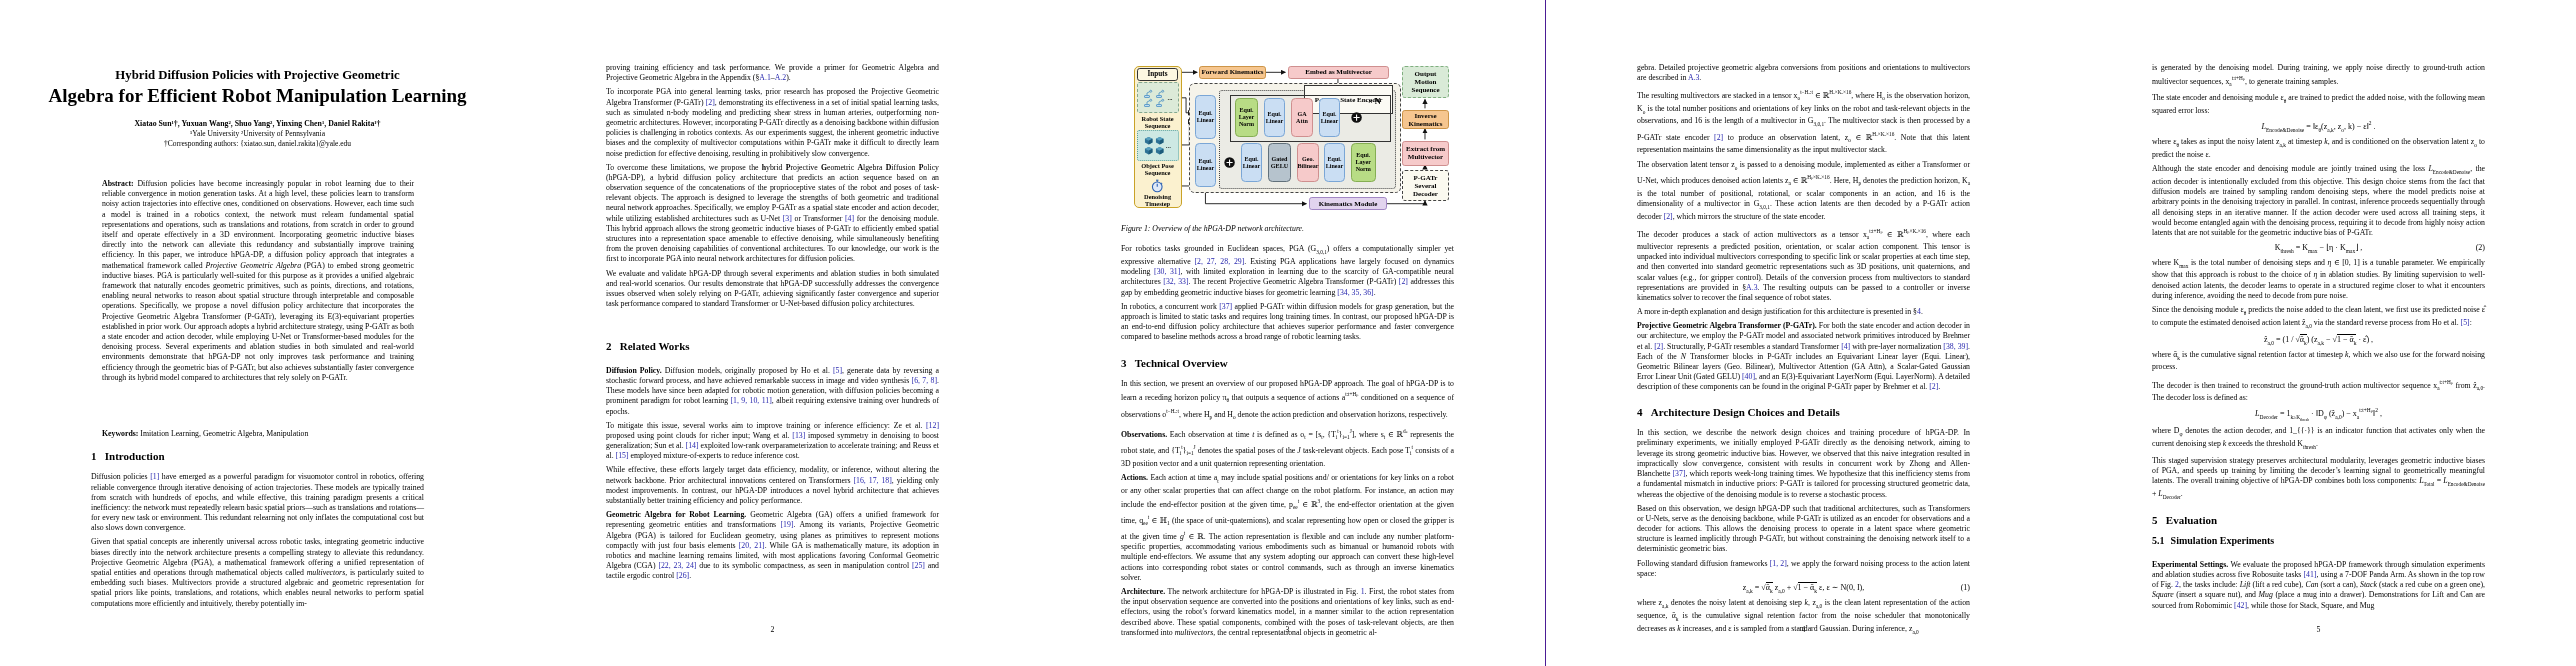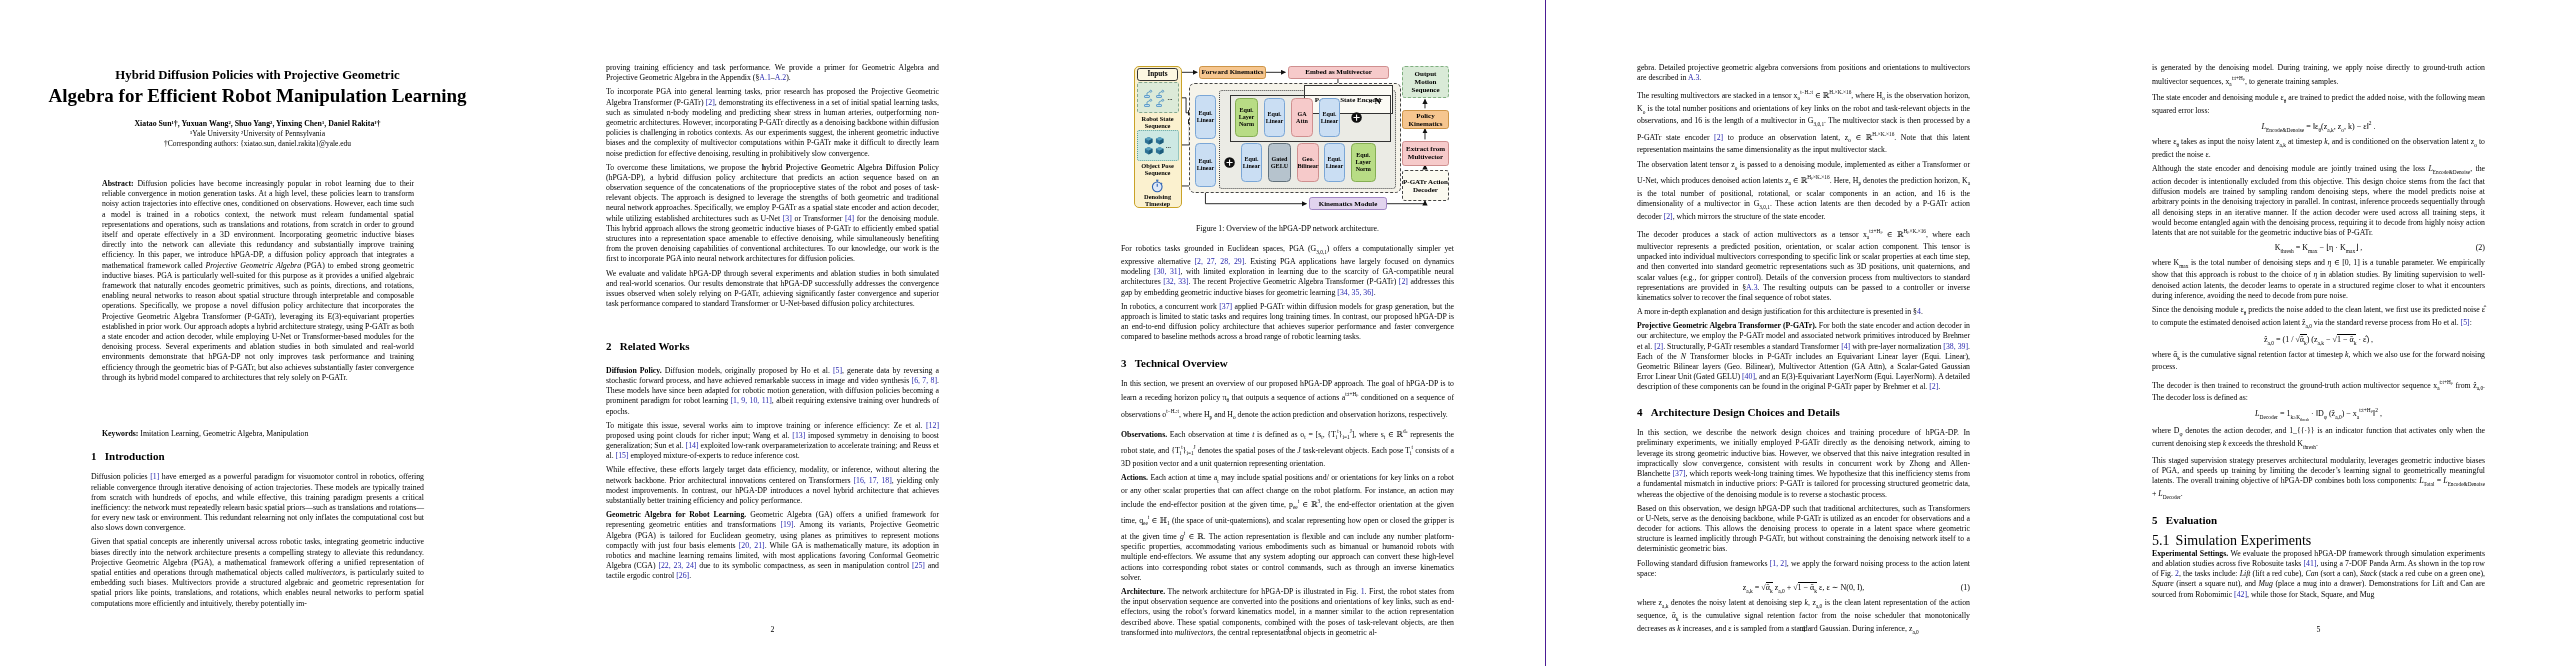--- a/index.html
+++ b/index.html
@@ -2,21 +2,21 @@
 <html style="font-size:9px"><head>
 <meta charset="utf-8">
 <style>
 html,body{margin:0;padding:0;background:#fff;}
 #canvas{position:relative;width:2576px;height:667px;background:#4c1d95;overflow:hidden;
   font-family:"Liberation Serif","DejaVu Serif",serif;color:#000;}
 .page{position:absolute;top:0;width:515px;height:667px;background:#fff;}
 .col{position:absolute;left:91px;width:333px;}
 p.just{margin:0 0 3.9px 0;font-size:7.8px;line-height:10.2px;text-align:justify;}
 .sec{font-size:11px;line-height:13.3px;font-weight:bold;margin:14.5px 0 9px 0;}
-.subsec{font-size:14px;line-height:11px;font-weight:normal;margin:0 0 3px 0;}
+.subsec{font-size:10px;line-height:11px;font-weight:bold;margin:0 0 14px 0;}
 .hsp{display:inline-block;width:8.3px;}
 .hsp2{display:inline-block;width:6.1px;}
 .col > :first-child{margin-top:0;}
 .eqrow{position:relative;text-align:center;font-size:8px;margin:4.4px 0;}
 .eqnum{position:absolute;right:0;top:0;}
 .blue{color:#2727ae;}
 sub,sup{font-size:68%;}
 .sqb{border-top:0.6px solid #000;}
 .pageno{position:absolute;top:625px;left:0;width:100%;text-align:center;font-size:7.8px;}
 .arxiv{position:absolute;left:-177px;top:377px;width:428px;text-align:center;color:#8a8a8a;
@@ -30,21 +30,21 @@
 .absblock{position:absolute;left:102px;top:179px;width:312px;font-size:7.8px;line-height:10.2px;text-align:justify;}
 .kw{position:absolute;left:102px;top:429px;width:312px;font-size:7.8px;}
 #p1col{top:450px;}
 #page2 .sec{margin-top:31px;margin-bottom:12.2px;}
 #page4 .sec{margin-top:13.3px;margin-bottom:9px;}
 #page5 .sec{margin-top:12.2px;margin-bottom:7.8px;}
 
 .fig{position:relative;width:333px;height:158px;font-family:"Liberation Serif","DejaVu Serif",serif;}
 .fb{position:absolute;box-sizing:border-box;display:flex;align-items:center;justify-content:center;
    text-align:center;font-weight:bold;}
-.figcap{text-align:center;font-size:7.8px;margin:2.2px 0 11px 0;}
+.figcap{font-size:7.8px;margin:2.2px 0 11px 0;font-style:italic;}
 .yellowpanel{background:#fbf1cf;border:0.8px solid #c9a227;border-radius:5px;}
 .inputslbl{background:#fdf8e1;border:0.7px solid #333;border-radius:2.8px;font-size:7.2px;}
 .greenbox{background:#dcead8;border:0.7px dashed #85a88e;border-radius:2.2px;}
 .tealbox{background:#cde8e3;border:0.7px dotted #5fa39b;border-radius:2.2px;}
 .minilbl{font-size:6.4px;line-height:7px;font-weight:bold;}
 .orange{background:#f6c68f;border:0.7px solid #cd9548;border-radius:2.8px;font-size:7px;}
 .pink{background:#f6caca;border:0.7px solid #cf8f8f;border-radius:2.8px;font-size:7px;}
 .outerdash{background:#f5f3ea;border:0.8px dashed #444;border-radius:5.6px;}
 .enclbl{background:#fbfaf4;border:0.7px solid #333;font-size:7px;}
 .innerdot{background:#ebebe5;border:0.8px dotted #444;border-radius:3.3px;}
@@ -231,23 +231,23 @@
             <circle cx="10" cy="10" r="9.4" fill="#111"></circle>
             <path d="M10 4.5 V15.5 M4.5 10 H15.5" stroke="#fff" stroke-width="2"></path>
           </svg>
         <div class="fb blueblk" style="left:120px;top:79px;width:21px;height:39px">Equi. Linear</div>
         <div class="fb grayblk" style="left:147px;top:79px;width:23px;height:39px">Gated GELU</div>
         <div class="fb pinkblk" style="left:176px;top:79px;width:22px;height:39px">Geo. Bilinear</div>
         <div class="fb blueblk" style="left:203px;top:79px;width:21px;height:39px">Equi. Linear</div>
         <div class="fb greenblk" style="left:230px;top:79px;width:24.5px;height:39px">Equi. Layer Norm</div>
         <div class="fb purple" style="left:188px;top:133px;width:78px;height:13.3px">Kinematics Module</div>
         <div class="fb gdash" style="left:281px;top:1.7px;width:47px;height:32px">Output Motion Sequence</div>
-        <div class="fb orange" style="left:281px;top:46px;width:47px;height:19px">Policy Kinematics</div>
+        <div class="fb orange" style="left:281px;top:46px;width:47px;height:19px">Inverse Kinematics</div>
         <div class="fb pink" style="left:281px;top:77px;width:47px;height:24.5px">Extract from Multivector</div>
-        <div class="fb decdash" style="left:281px;top:106px;width:47px;height:31px">P-GATr Action Decoder</div>
+        <div class="fb decdash" style="left:281px;top:106px;width:47px;height:31px">P-GATr Several Decoder</div>
       </div>
       <div class="figcap">Figure 1: Overview of the hPGA-DP network architecture.</div>
       <div>
           <p class="just">For robotics tasks grounded in Euclidean spaces, PGA (G<sub>3,0,1</sub>) offers a computationally simpler yet expressive alternative <span class="blue">[2, 27, 28, 29]</span>. Existing PGA applications have largely focused on dynamics modeling <span class="blue">[30, 31]</span>, with limited exploration in learning due to the scarcity of GA-compatible neural architectures <span class="blue">[32, 33]</span>. The recent Projective Geometric Algebra Transformer (P-GATr) <span class="blue">[2]</span> addresses this gap by embedding geometric inductive biases for geometric learning <span class="blue">[34, 35, 36]</span>.</p>
           <p class="just">In robotics, a concurrent work <span class="blue">[37]</span> applied P-GATr within diffusion models for grasp generation, but the approach is limited to static tasks and requires long training times. In contrast, our proposed hPGA-DP is an end-to-end diffusion policy architecture that achieves superior performance and faster convergence compared to baseline methods across a broad range of robotic learning tasks.</p>
           <div class="sec">3<span class="hsp"></span>Technical Overview</div>
           <p class="just">In this section, we present an overview of our proposed hPGA-DP approach. The goal of hPGA-DP is to learn a receding horizon policy π<sub>θ</sub> that outputs a sequence of actions a<sup>t:t+Hₚ</sup> conditioned on a sequence of observations o<sup>t−Hₒ:t</sup>, where H<sub>p</sub> and H<sub>o</sub> denote the action prediction and observation horizons, respectively.</p>
           <p class="just"><b>Observations.</b> Each observation at time <i>t</i> is defined as o<sub>t</sub> = [s<sub>t</sub>, {T<sub>i</sub><sup>t</sup>}<sub>i=1</sub><sup>J</sup>], where s<sub>t</sub> ∈ ℝ<sup>dₛ</sup> represents the robot state, and {T<sub>i</sub><sup>t</sup>}<sub>i=1</sub><sup>J</sup> denotes the spatial poses of the <i>J</i> task-relevant objects. Each pose T<sub>i</sub><sup>t</sup> consists of a 3D position vector and a unit quaternion representing orientation.</p>
           <p class="just"><b>Actions.</b> Each action at time a<sub>t</sub> may include spatial positions and/ or orientations for key links on a robot or any other scalar properties that can affect change on the robot platform. For instance, an action may include the end-effector position at the given time, p<sub>ee</sub><sup>t</sup> ∈ ℝ<sup>3</sup>, the end-effector orientation at the given time, q<sub>ee</sub><sup>t</sup> ∈ ℍ<sub>1</sub> (the space of unit-quaternions), and scalar representing how open or closed the gripper is at the given time <i>g</i><sup>t</sup> ∈ ℝ. The action representation is flexible and can include any number platform-specific properties, accommodating various embodiments such as bimanual or humanoid robots with multiple end-effectors. We assume that any system adopting our approach can convert these high-level actions into corresponding robot states or control commands, such as through an inverse kinematics solver.</p>
           <p class="just"><b>Architecture.</b> The network architecture for hPGA-DP is illustrated in Fig. <span class="blue">1</span>. First, the robot states from the input observation sequence are converted into the positions and orientations of key links, such as end-effectors, using the robot’s forward kinematics model, in a manner similar to the action representation described above. These spatial components, combined with the poses of task-relevant objects, are then transformed into <i>multivectors</i>, the central representational objects in geometric al-</p>

